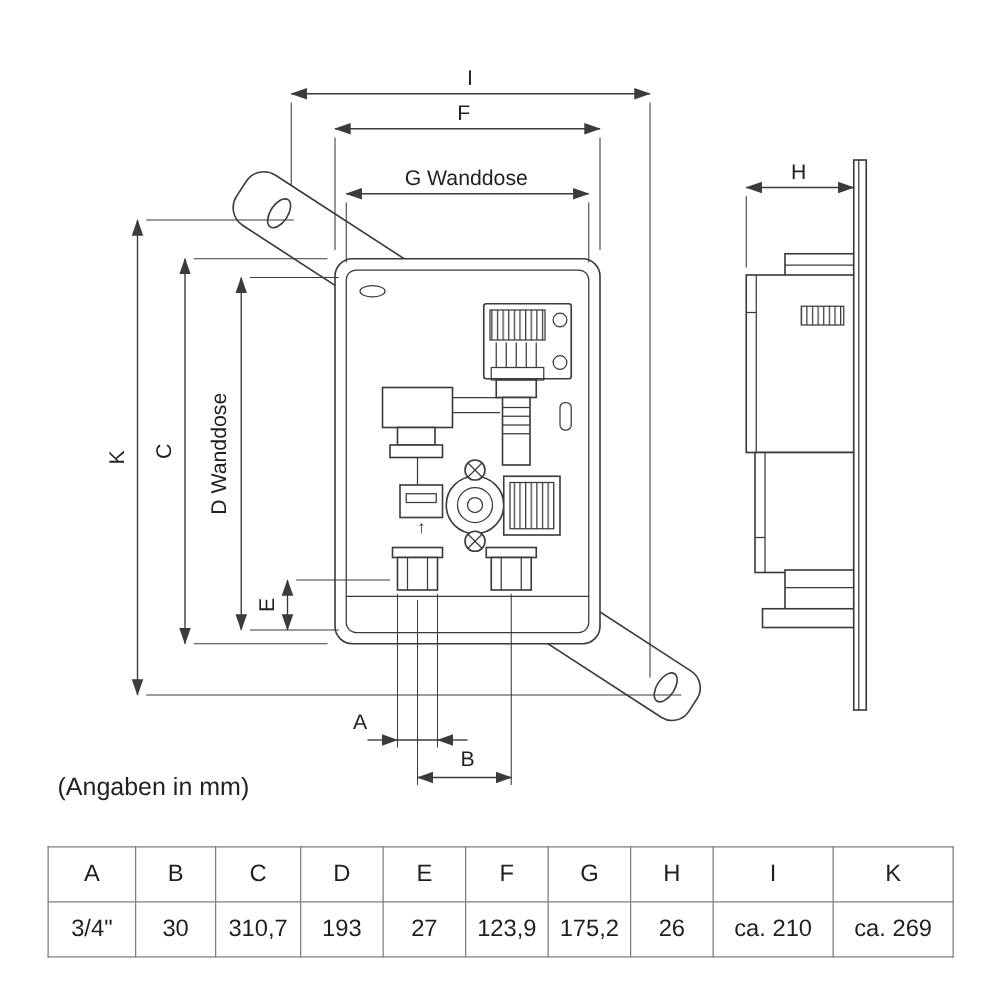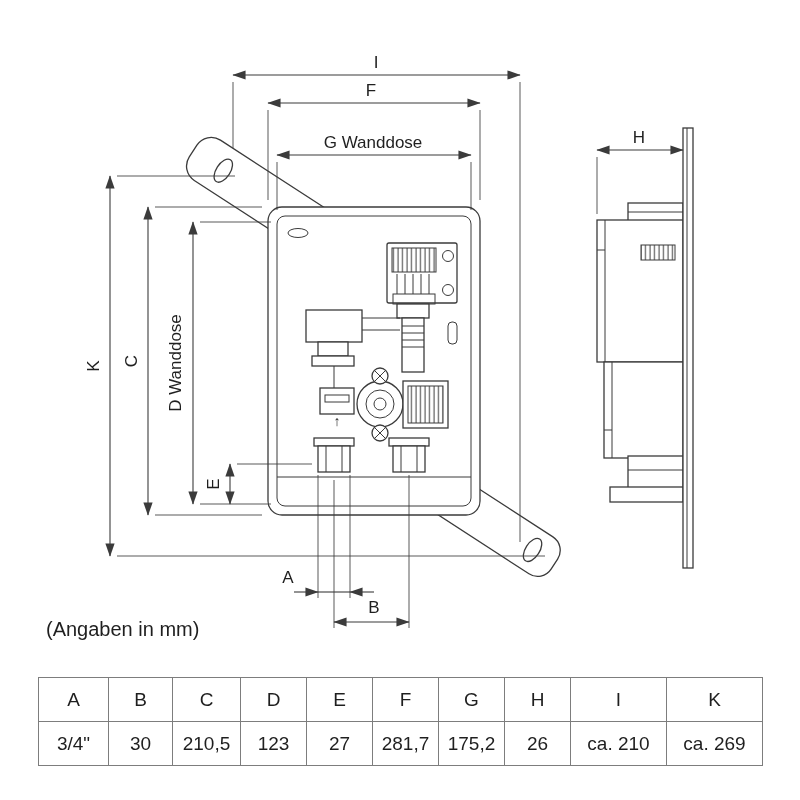--- a/index.html
+++ b/index.html
@@ -223,24 +223,24 @@
       <td>E</td>
       <td>F</td>
       <td>G</td>
       <td>H</td>
       <td>I</td>
       <td>K</td>
     </tr>
     <tr>
       <td>3/4"</td>
       <td>30</td>
-      <td>210,5</td>
-      <td>123</td>
+      <td>310,7</td>
+      <td>193</td>
       <td>27</td>
-      <td>281,7</td>
+      <td>123,9</td>
       <td>175,2</td>
       <td>26</td>
       <td>ca. 210</td>
       <td>ca. 269</td>
     </tr>
   </tbody>
 </table>
 
 </div>
 

